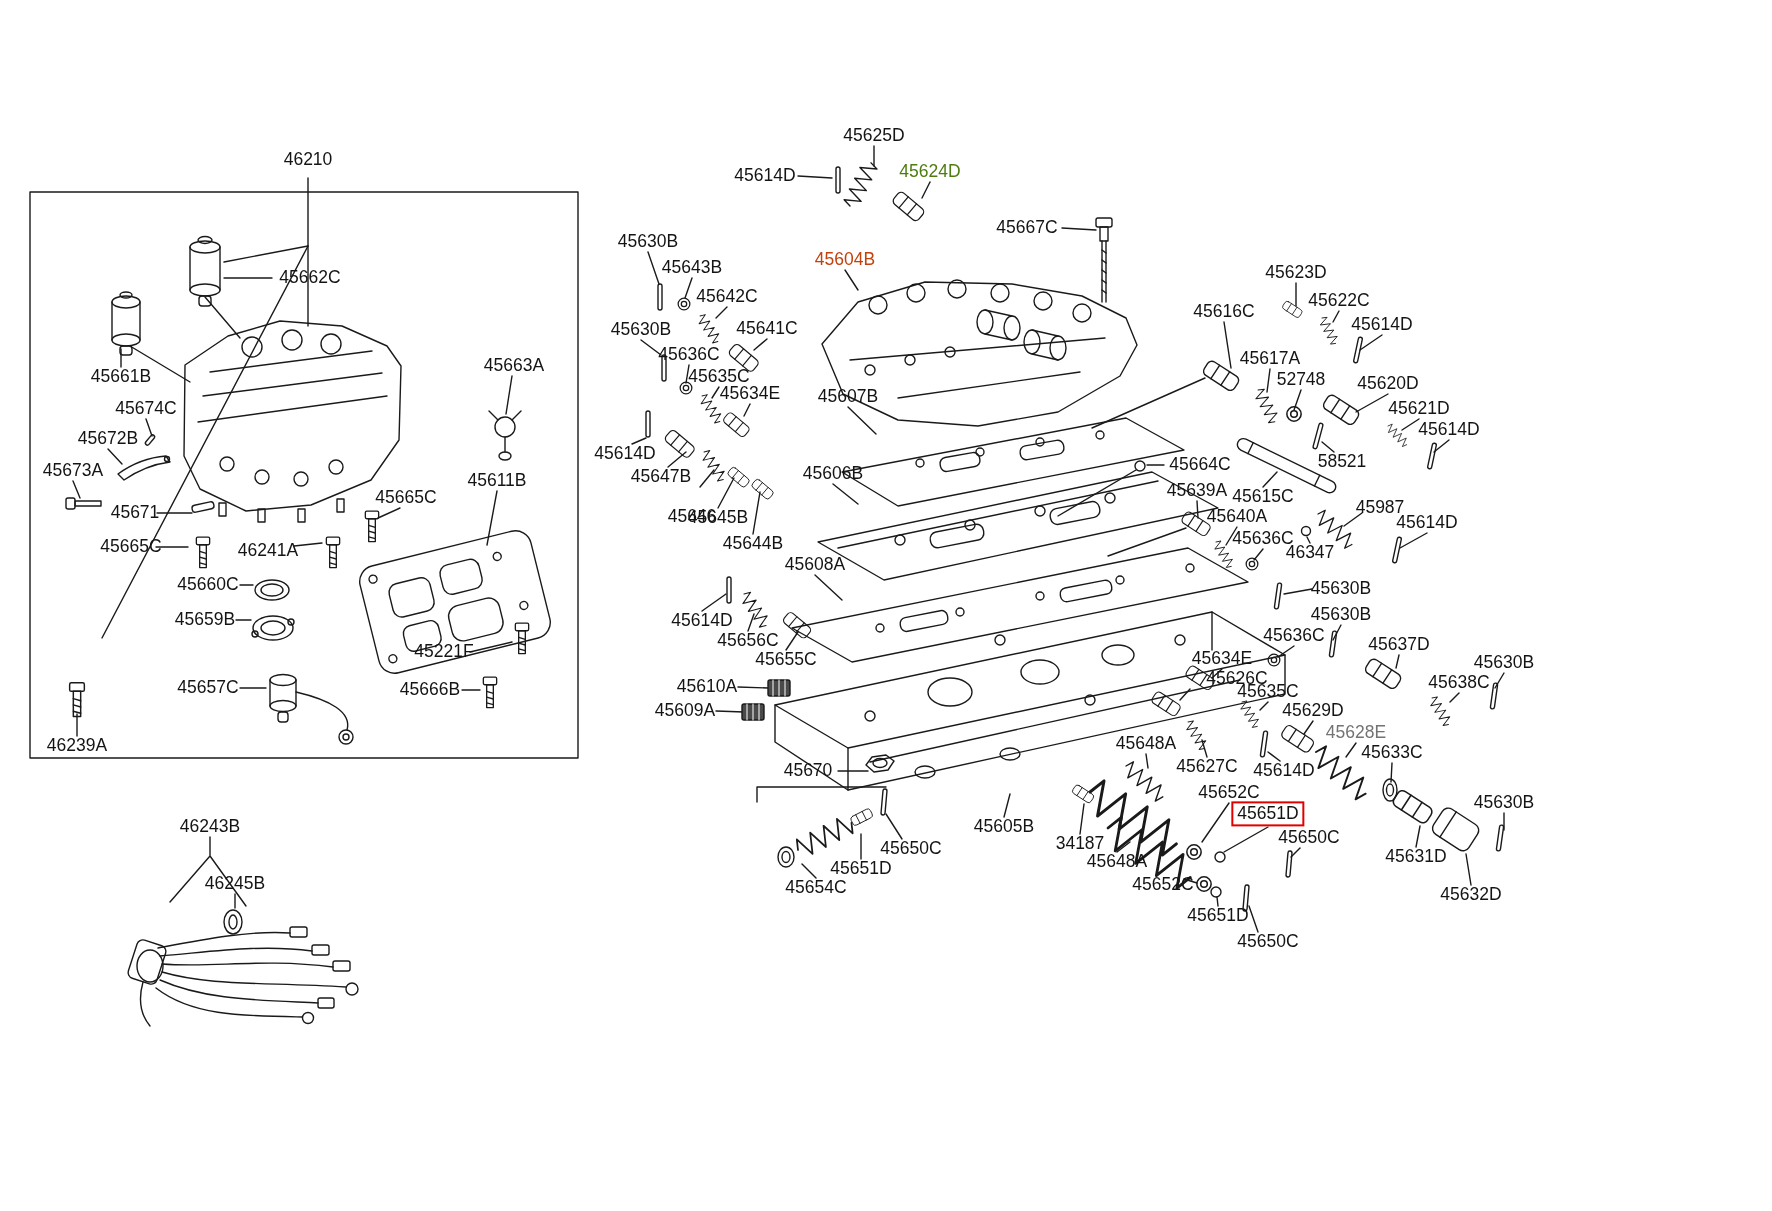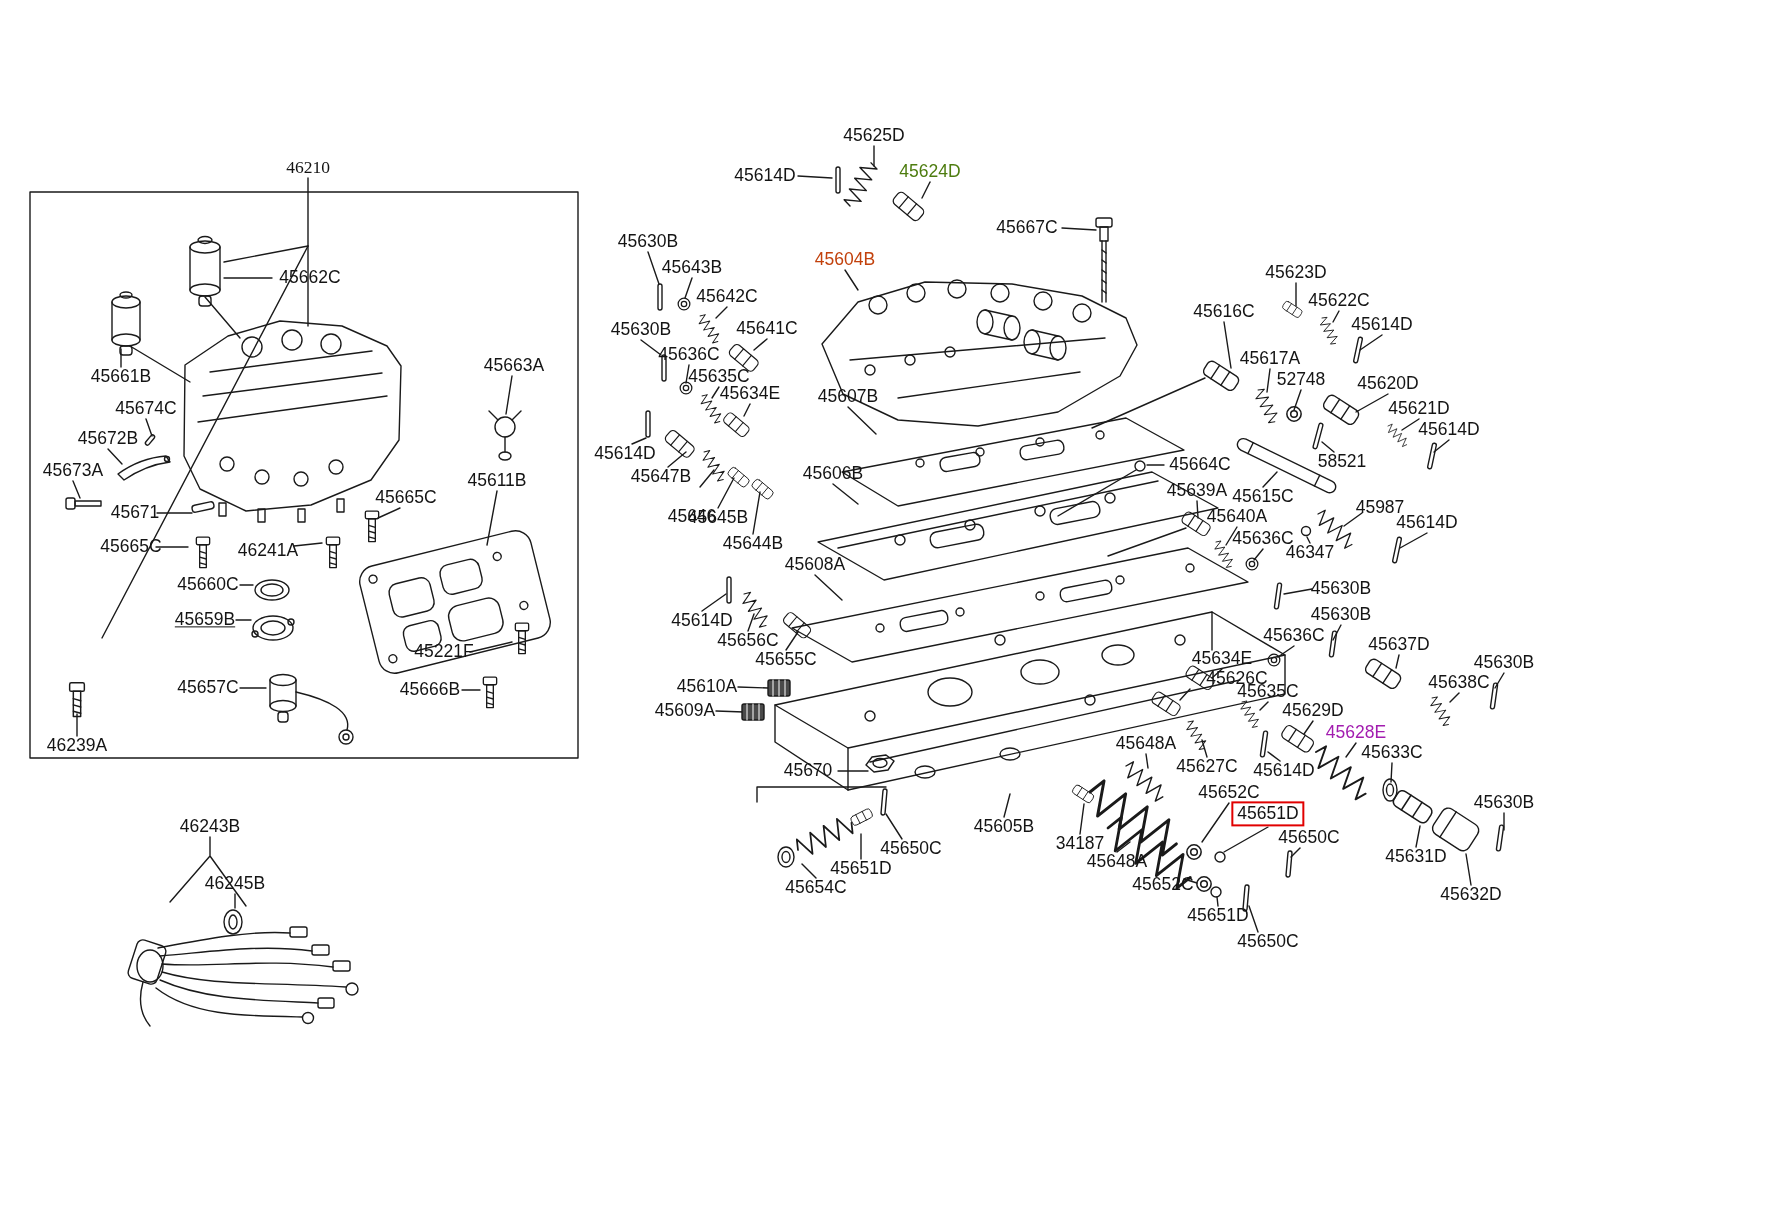--- a/index.html
+++ b/index.html
@@ -478,34 +478,34 @@
       <use href="#pin" transform="translate(1318,436) rotate(15)"></use>
       <use href="#pin" transform="translate(884,802) rotate(5)"></use>
       <use href="#pin" transform="translate(1289,864) rotate(5)"></use>
       <use href="#pin" transform="translate(1246,898) rotate(5)"></use>
     </g>
 
   </g>
 </svg>
 
 <div id="labels-layer">
-      <div class="part-label" style="left: 308px; top: 168px; color: rgb(20, 20, 20); font-family: Liberation Serif, serif;">46210</div>
+      <div class="part-label" style="left: 308px; top: 160px; color: rgb(20, 20, 20);">46210</div>
       <div class="part-label" style="left: 310px; top: 278px; color: rgb(20, 20, 20);">45662C</div>
       <div class="part-label" style="left: 121px; top: 377px; color: rgb(20, 20, 20);">45661B</div>
       <div class="part-label" style="left: 146px; top: 409px; color: rgb(20, 20, 20);">45674C</div>
       <div class="part-label" style="left: 108px; top: 439px; color: rgb(20, 20, 20);">45672B</div>
       <div class="part-label" style="left: 73px; top: 471px; color: rgb(20, 20, 20);">45673A</div>
       <div class="part-label" style="left: 135px; top: 513px; color: rgb(20, 20, 20);">45671</div>
       <div class="part-label" style="left: 131px; top: 547px; color: rgb(20, 20, 20);">45665C</div>
       <div class="part-label" style="left: 268px; top: 551px; color: rgb(20, 20, 20);">46241A</div>
       <div class="part-label" style="left: 406px; top: 498px; color: rgb(20, 20, 20);">45665C</div>
       <div class="part-label" style="left: 514px; top: 366px; color: rgb(20, 20, 20);">45663A</div>
       <div class="part-label" style="left: 497px; top: 481px; color: rgb(20, 20, 20);">45611B</div>
       <div class="part-label" style="left: 208px; top: 585px; color: rgb(20, 20, 20);">45660C</div>
-      <div class="part-label" style="left: 205px; top: 620px; color: rgb(20, 20, 20); text-decoration: underline;">45659B</div>
+      <div class="part-label" style="left: 205px; top: 620px; color: rgb(20, 20, 20);">45659B</div>
       <div class="part-label" style="left: 444px; top: 652px; color: rgb(20, 20, 20);">45221F</div>
       <div class="part-label" style="left: 208px; top: 688px; color: rgb(20, 20, 20);">45657C</div>
       <div class="part-label" style="left: 430px; top: 690px; color: rgb(20, 20, 20);">45666B</div>
       <div class="part-label" style="left: 77px; top: 746px; color: rgb(20, 20, 20);">46239A</div>
       <div class="part-label" style="left: 210px; top: 827px; color: rgb(20, 20, 20);">46243B</div>
       <div class="part-label" style="left: 235px; top: 884px; color: rgb(20, 20, 20);">46245B</div>
       <div class="part-label" style="left: 874px; top: 136px; color: rgb(20, 20, 20);">45625D</div>
       <div class="part-label" style="left: 765px; top: 176px; color: rgb(20, 20, 20);">45614D</div>
       <div class="part-label" style="left: 930px; top: 172px; color: #4d7c0f;">45624D</div>
       <div class="part-label" style="left: 1027px; top: 228px; color: rgb(20, 20, 20);">45667C</div>
@@ -552,21 +552,21 @@
       <div class="part-label" style="left: 786px; top: 660px; color: rgb(20, 20, 20);">45655C</div>
       <div class="part-label" style="left: 1222px; top: 659px; color: rgb(20, 20, 20);">45634E</div>
       <div class="part-label" style="left: 1399px; top: 645px; color: rgb(20, 20, 20);">45637D</div>
       <div class="part-label" style="left: 1504px; top: 663px; color: rgb(20, 20, 20);">45630B</div>
       <div class="part-label" style="left: 707px; top: 687px; color: rgb(20, 20, 20);">45610A</div>
       <div class="part-label" style="left: 1268px; top: 692px; color: rgb(20, 20, 20);">45635C</div>
       <div class="part-label" style="left: 1459px; top: 683px; color: rgb(20, 20, 20);">45638C</div>
       <div class="part-label" style="left: 685px; top: 711px; color: rgb(20, 20, 20);">45609A</div>
       <div class="part-label" style="left: 1237px; top: 679px; color: rgb(20, 20, 20);">45626C</div>
       <div class="part-label" style="left: 1313px; top: 711px; color: rgb(20, 20, 20);">45629D</div>
-      <div class="part-label" style="left: 1356px; top: 733px; color: #a21caf;">45628E</div>
+      <div class="part-label" style="left: 1356px; top: 733px; color: #737373;">45628E</div>
       <div class="part-label" style="left: 1392px; top: 753px; color: rgb(20, 20, 20);">45633C</div>
       <div class="part-label" style="left: 1207px; top: 767px; color: rgb(20, 20, 20);">45627C</div>
       <div class="part-label" style="left: 1284px; top: 771px; color: rgb(20, 20, 20);">45614D</div>
       <div class="part-label" style="left: 1146px; top: 744px; color: rgb(20, 20, 20);">45648A</div>
       <div class="part-label" style="left: 808px; top: 771px; color: rgb(20, 20, 20);">45670</div>
       <div class="part-label" style="left: 1229px; top: 793px; color: rgb(20, 20, 20);">45652C</div>
       <div class="part-label highlighted" style="left: 1268px; top: 814px; color: rgb(20, 20, 20); border-color: rgb(225, 0, 0);">45651D</div>
       <div class="part-label" style="left: 1309px; top: 838px; color: rgb(20, 20, 20);">45650C</div>
       <div class="part-label" style="left: 1004px; top: 827px; color: rgb(20, 20, 20);">45605B</div>
       <div class="part-label" style="left: 1080px; top: 844px; color: rgb(20, 20, 20);">34187</div>

